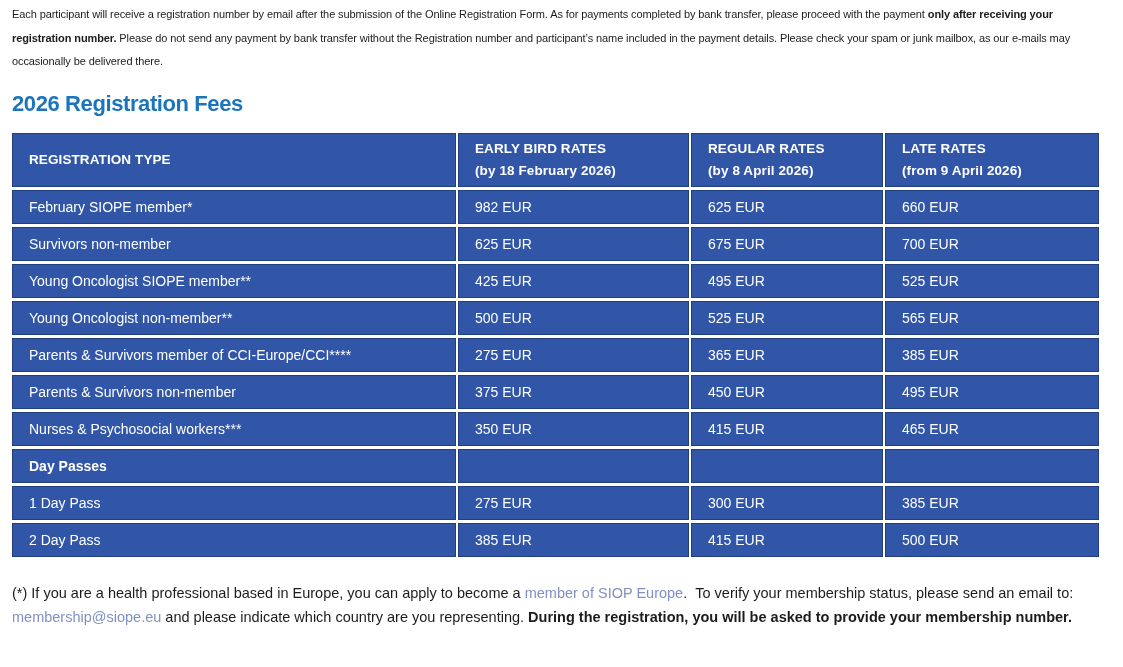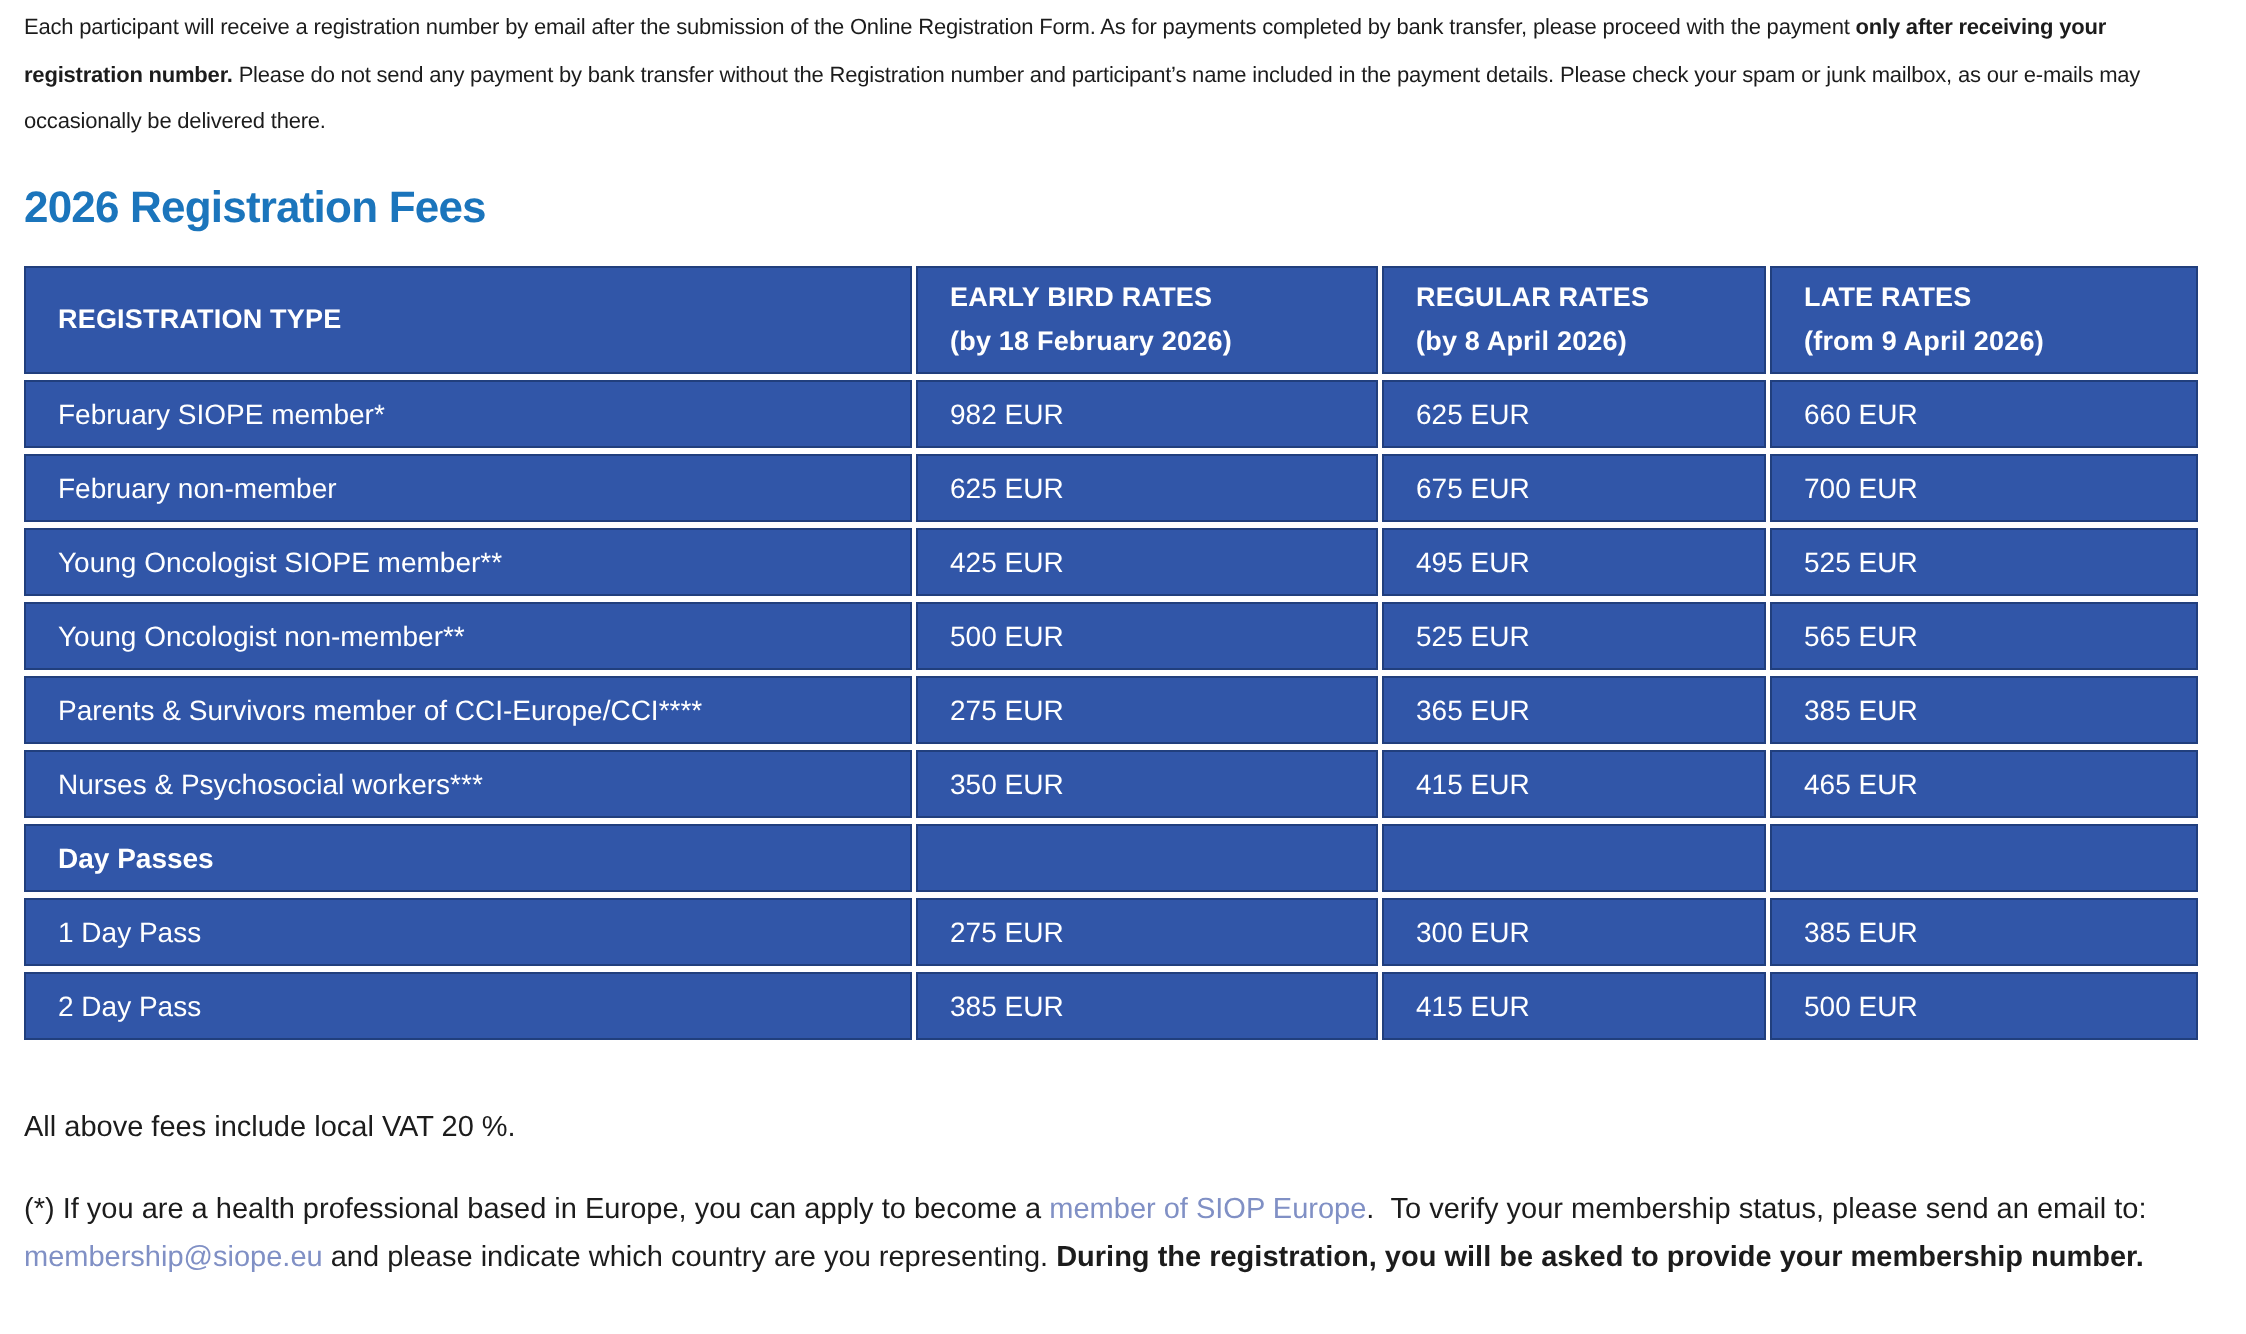--- a/index.html
+++ b/index.html
@@ -115,21 +115,21 @@
       </tr>
     </thead>
     <tbody>
       <tr>
         <td>February SIOPE member*</td>
         <td>982 EUR</td>
         <td>625 EUR</td>
         <td>660 EUR</td>
       </tr>
       <tr>
-        <td>February non-member</td>
+        <td>Survivors non-member</td>
         <td>625 EUR</td>
         <td>675 EUR</td>
         <td>700 EUR</td>
       </tr>
       <tr>
         <td>Young Oncologist SIOPE member**</td>
         <td>425 EUR</td>
         <td>495 EUR</td>
         <td>525 EUR</td>
       </tr>
@@ -137,20 +137,26 @@
         <td>Young Oncologist non-member**</td>
         <td>500 EUR</td>
         <td>525 EUR</td>
         <td>565 EUR</td>
       </tr>
       <tr>
         <td>Parents &amp; Survivors member of CCI-Europe/CCI****</td>
         <td>275 EUR</td>
         <td>365 EUR</td>
         <td>385 EUR</td>
+      </tr>
+      <tr>
+        <td>Parents &amp; Survivors non-member</td>
+        <td>375 EUR</td>
+        <td>450 EUR</td>
+        <td>495 EUR</td>
       </tr>
       <tr>
         <td>Nurses &amp; Psychosocial workers***</td>
         <td>350 EUR</td>
         <td>415 EUR</td>
         <td>465 EUR</td>
       </tr>
       <tr class="section-row">
         <td>Day Passes</td>
         <td></td>
@@ -165,17 +171,16 @@
       </tr>
       <tr>
         <td>2 Day Pass</td>
         <td>385 EUR</td>
         <td>415 EUR</td>
         <td>500 EUR</td>
       </tr>
     </tbody>
   </table>
 
-  <p class="vat-note">All above fees include local VAT 20 %.</p>
 
   <p class="footnote"><span>(*) If you are a health professional based in Europe, you can apply to become a </span><a class="pagelink">member of SIOP Europe</a><span>. &nbsp;To verify your membership status, please send an email to: </span><a class="pagelink">membership@siope.eu</a><span> and please indicate which country are you representing. </span><strong>During the registration, you will be asked to provide your membership number.</strong></p>
 
 </div>
 
 </body></html>

